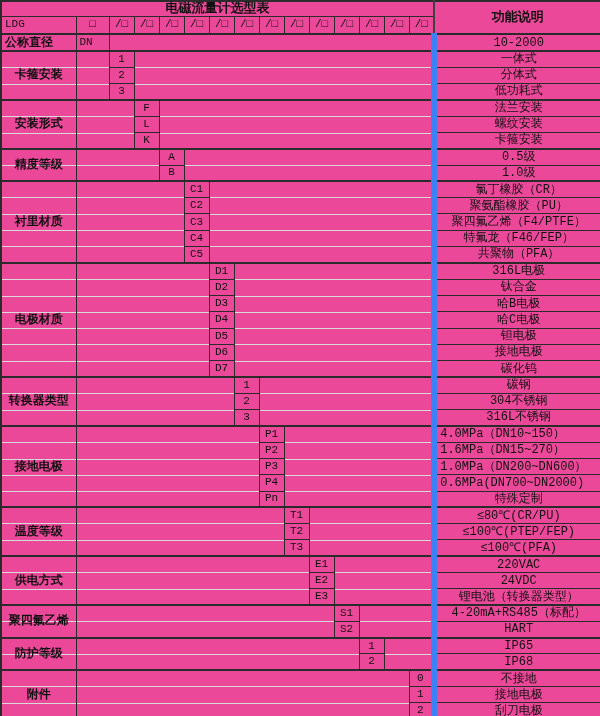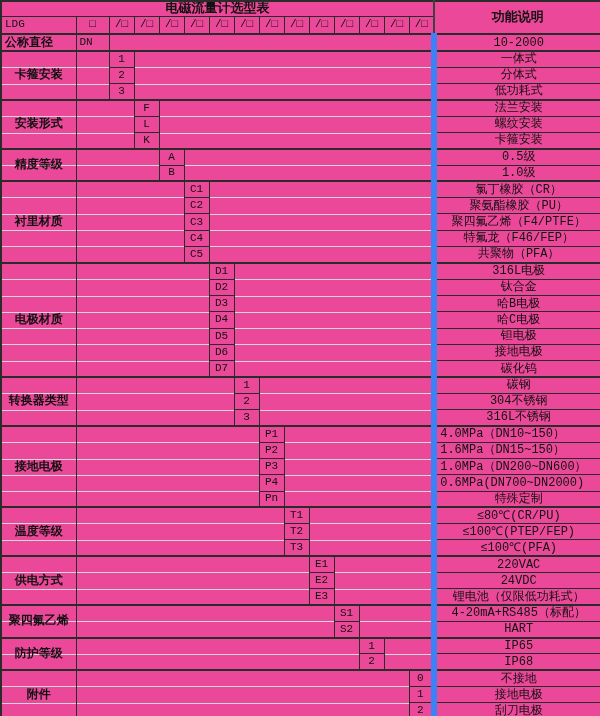--- a/index.html
+++ b/index.html
@@ -214,21 +214,21 @@
 
   <tr class="cat-start">
     <td class="lbl" rowspan="5">接地电极</td>
     <td class="fill" rowspan="5" colspan="7"></td>
     <td class="code">P1</td>
     <td class="fill" rowspan="5" colspan="6"></td>
     <td class="desc left">4.0MPa（DN10~150）</td>
   </tr>
   <tr>
     <td class="code">P2</td>
-    <td class="desc left">1.6MPa（DN15~150）</td>
+    <td class="desc left">1.6MPa（DN15~270）</td>
   </tr>
   <tr>
     <td class="code">P3</td>
     <td class="desc left">1.0MPa（DN200~DN600）</td>
   </tr>
   <tr>
     <td class="code">P4</td>
     <td class="desc left">0.6MPa(DN700~DN2000)</td>
   </tr>
   <tr>
@@ -258,21 +258,21 @@
     <td class="code">E1</td>
     <td class="fill" rowspan="3" colspan="4"></td>
     <td class="desc">220VAC</td>
   </tr>
   <tr>
     <td class="code">E2</td>
     <td class="desc">24VDC</td>
   </tr>
   <tr>
     <td class="code">E3</td>
-    <td class="desc">锂电池（仅限低功耗式）</td>
+    <td class="desc">锂电池（转换器类型）</td>
   </tr>
 
   <tr class="cat-start">
     <td class="lbl" rowspan="2">聚四氟乙烯</td>
     <td class="fill" rowspan="2" colspan="10"></td>
     <td class="code">S1</td>
     <td class="fill" rowspan="2" colspan="3"></td>
     <td class="desc">4-20mA+RS485（标配）</td>
   </tr>
   <tr>

